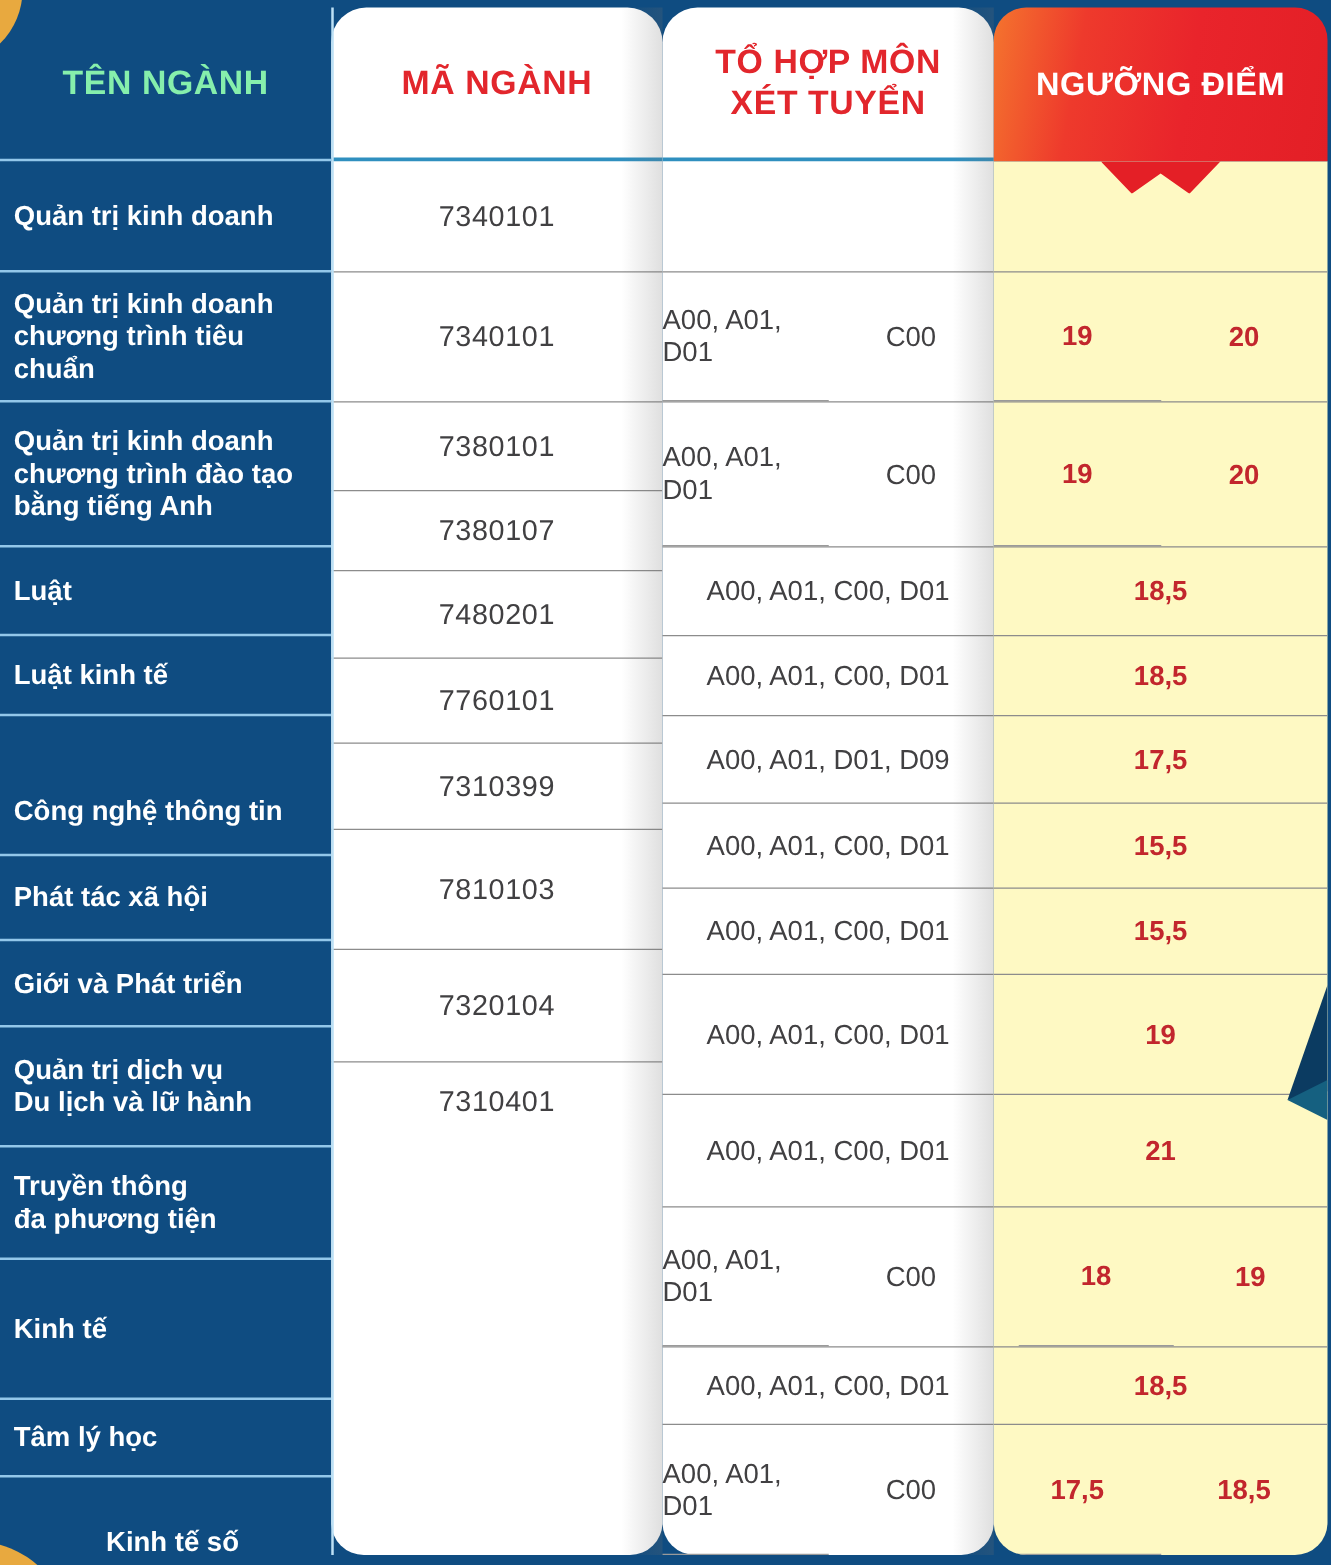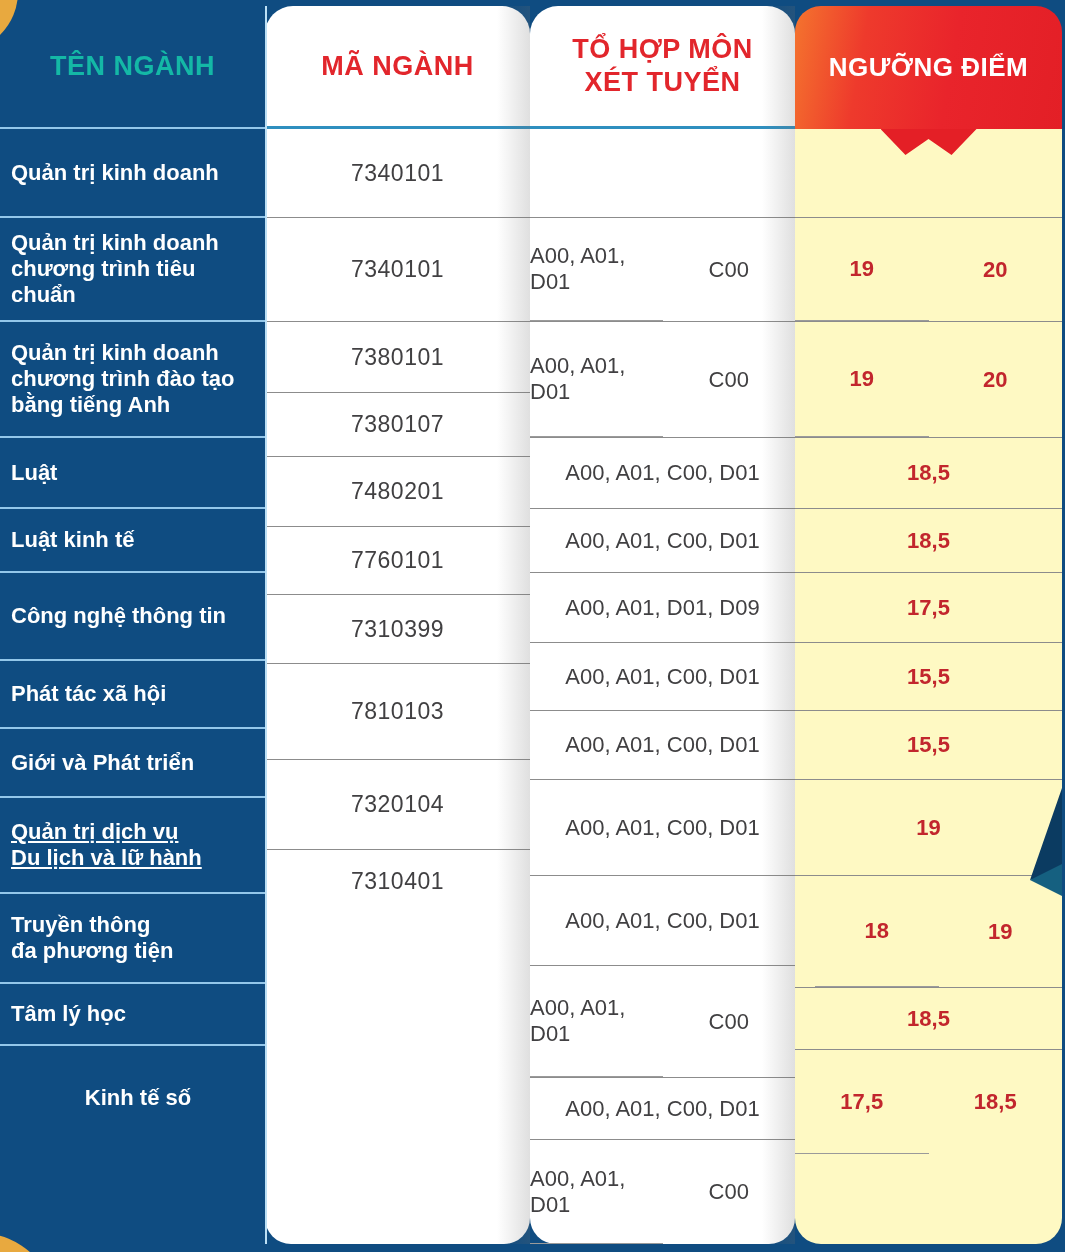--- a/index.html
+++ b/index.html
@@ -10,21 +10,21 @@
   }
   .table-wrap { position:absolute; left:0; top:6px; width:1062px; height:1238px; display:flex; z-index:2; }
   .col { position:relative; box-sizing:border-box; }
   .col-1 { width:265px; }
   .col-2 { width:265px; background:#ffffff; border-radius:28px 28px 26px 26px; }
   .col-3 { width:265px; background:#ffffff; border-radius:28px 28px 26px 26px; }
   .col-4 { width:267px; }
 
   
   .hcell { box-sizing:border-box; height:123px; display:flex; flex-direction:column; align-items:center; justify-content:center; text-align:center; }
-  .h1 { border-bottom:2px solid #93C7EA; color:#14b8a6; font-weight:bold; font-size:27px; letter-spacing:0.5px; }
+  .h1 { border-bottom:2px solid #93C7EA; color:#86efac; font-weight:bold; font-size:27px; letter-spacing:0.5px; }
   .h2, .h3 { border-bottom:3px solid #2F8FBF; color:#E2262C; font-weight:bold; font-size:27px; letter-spacing:0.5px; line-height:33px; }
   .h4 { position:relative; background:linear-gradient(100deg,#F4742E 0%,#EE3A2C 26%,#E9242B 58%,#E31F26 100%);
         border-radius:26px 26px 0 0; color:#ffffff; font-weight:bold; font-size:26px; letter-spacing:0.5px; }
   .tail { position:absolute; left:50%; transform:translateX(-50%); top:123px; width:96px; height:26px;
           background:#E41F26; clip-path:polygon(0 0,100% 0,74% 100%,50% 38%,26% 100%); z-index:6; }
   .col4-body { box-sizing:border-box; height:1115px; background:#fef9c3; border-radius:0 0 26px 26px; overflow:hidden; }
 
   
   .cell { box-sizing:border-box; display:flex; align-items:center; }
   .name-cell { flex-direction:column; justify-content:center; align-items:flex-start; padding-left:11px;
@@ -73,36 +73,39 @@
           <div class="name-line">Quản trị kinh doanh</div>
           <div class="name-line">chương trình đào tạo</div>
           <div class="name-line">bằng tiếng Anh</div>
         </div>
         <div class="cell name-cell" style="height: 71px;">
           <div class="name-line">Luật</div>
         </div>
         <div class="cell name-cell" style="height: 64px;">
           <div class="name-line">Luật kinh tế</div>
         </div>
-        <div class="cell name-cell" style="height: 88px;">
+        <div class="cell name-cell" style="height: 70px; margin-top: 42px;">
           <div class="name-line">Công nghệ thông tin</div>
         </div>
         <div class="cell name-cell" style="height: 68px;">
           <div class="name-line">Phát tác xã hội</div>
         </div>
         <div class="cell name-cell" style="height: 69px;">
           <div class="name-line">Giới và Phát triển</div>
         </div>
-        <div class="cell name-cell" style="height: 96px; text-decoration: underline;">
+        <div class="cell name-cell" style="height: 96px;">
           <div class="name-line">Quản trị dịch vụ</div>
           <div class="name-line">Du lịch và lữ hành</div>
         </div>
         <div class="cell name-cell" style="height: 90px;">
           <div class="name-line">Truyền thông</div>
           <div class="name-line">đa phương tiện</div>
+        </div>
+        <div class="cell name-cell" style="height: 112px;">
+          <div class="name-line">Kinh tế</div>
         </div>
         <div class="cell name-cell" style="height: 62px;">
           <div class="name-line">Tâm lý học</div>
         </div>
         <div class="cell name-cell" style="height: 104px; align-items: center;">
           <div class="name-line">Kinh tế số</div>
         </div>
       </div>
     <div class="col col-2" id="col2">
       <div class="hcell h2">
@@ -196,20 +199,23 @@
           </div>
           <div class="subwrap" style="height: 68px;">
             <div class="sub score">15,5</div>
           </div>
           <div class="subwrap" style="height: 69px;">
             <div class="sub score">15,5</div>
           </div>
           <div class="subwrap" style="height: 96px;">
             <div class="sub score">19</div>
           </div>
+          <div class="subwrap" style="height: 90px;">
+            <div class="sub score">21</div>
+          </div>
           <div class="subwrap" style="height: 112px; padding-left: 20px;">
             <div class="sub score">18</div>
             <div class="sub score">19</div>
           </div>
           <div class="subwrap" style="height: 62px;">
             <div class="sub score">18,5</div>
           </div>
           <div class="subwrap" style="height: 104px;">
             <div class="sub score">17,5</div>
             <div class="sub score">18,5</div>

